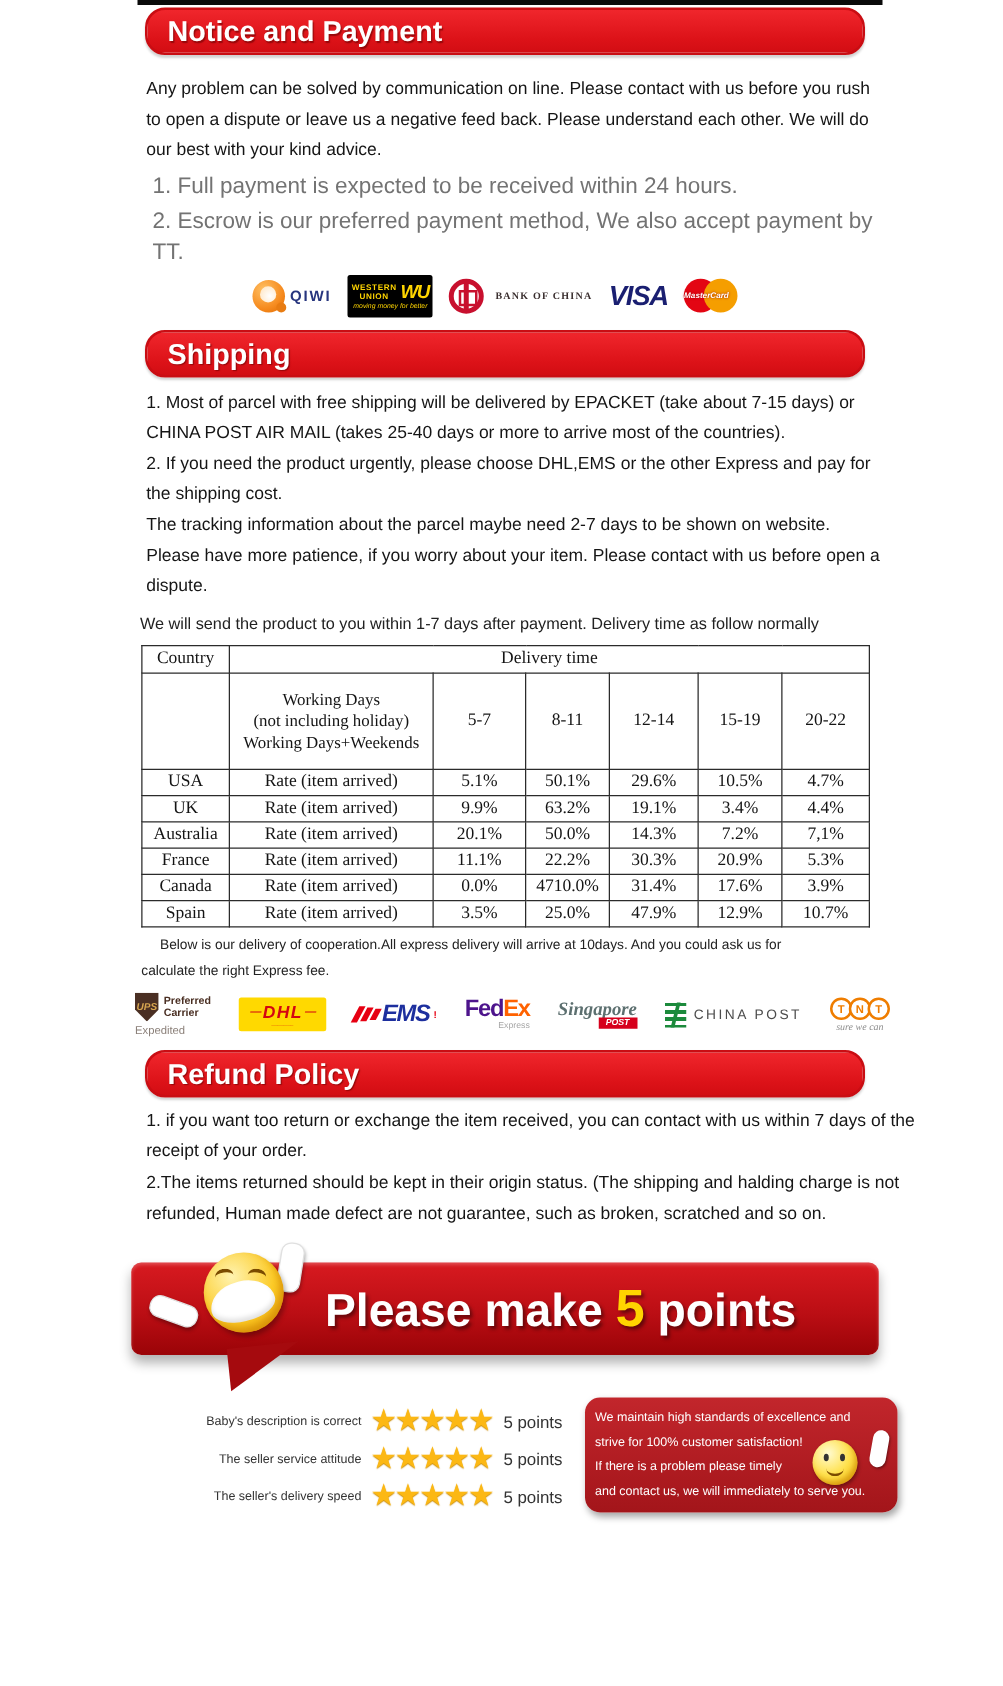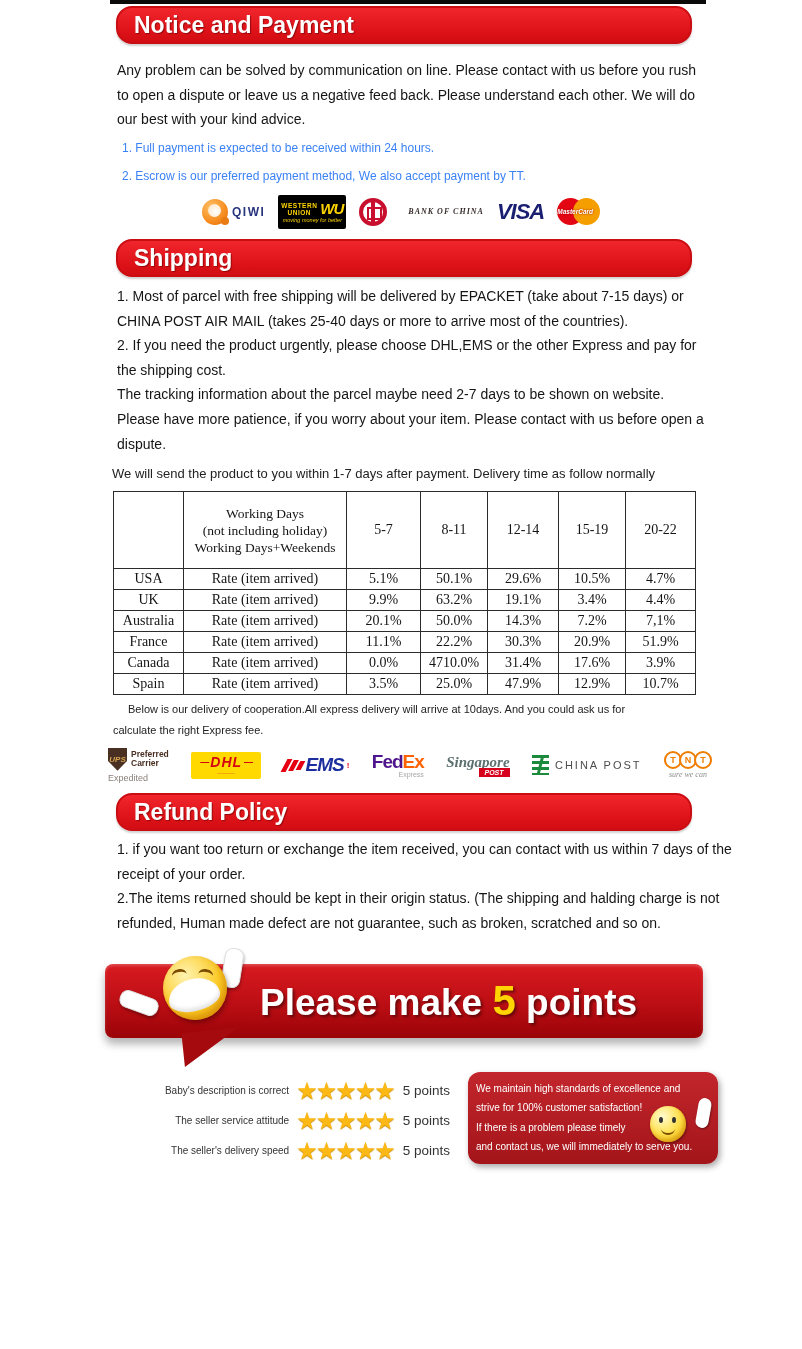--- a/index.html
+++ b/index.html
@@ -6,38 +6,38 @@
   .page{position:relative;width:802px;height:1349px;background:#fff;overflow:hidden;
         font-family:"Liberation Sans",sans-serif;color:#111;}
   .topstrip{margin:0 0 0 110px;width:596px;height:4px;background:#0a0a0a;}
   .bar{margin-left:116px;width:556px;height:34px;border:2px solid #c90d13;border-radius:16px;
        background:linear-gradient(180deg,#f0262c,#dc1218 70%,#d20d13);
        color:#fff;font-weight:bold;font-size:23px;line-height:34px;padding-left:16px;
        box-shadow:0 2px 2px rgba(0,0,0,.18);text-shadow:1px 1px 1px rgba(110,0,0,.65);}
   .bar1{margin-top:2px;}
   .body-p{margin:0 0 0 117px;width:592px;font-size:14px;line-height:24.6px;color:#151515;}
   .intro{margin-top:14px;}
-  .nlist{margin:4px 0 0 122px;width:586px;font-size:12px;line-height:24.6px;color:#3b82f6;}
+  .nlist{margin:4px 0 0 122px;width:586px;font-size:18px;line-height:24.6px;color:#737373;}
 
   
   .pay-row{margin:5px 0 0 202px;width:380px;height:36px;display:flex;align-items:center;gap:13px;}
   .qiwi{display:flex;align-items:center;gap:4px;}
   .qiwi-ball{width:26px;height:26px;border-radius:50%;position:relative;
      background:radial-gradient(circle at 35% 30%,#ffc063,#f68b1f 60%,#e06a00);}
   .qiwi-ball::before{content:'';position:absolute;left:6px;top:5px;width:13px;height:13px;border-radius:50%;
      background:radial-gradient(circle at 60% 60%,#fff,#ffe2bb);}
   .qiwi-ball::after{content:'';position:absolute;right:-1px;bottom:0;width:8px;height:8px;border-radius:50%;background:#e87c12;}
   .qiwi-label{font-size:12px;font-weight:bold;color:#27357e;letter-spacing:1.5px;}
   .wu{width:84px;height:34px;background:#000;border-radius:2px;display:flex;flex-direction:column;
       justify-content:center;align-items:center;padding:1px 3px;box-sizing:border-box;}
   .wu-top{display:flex;align-items:center;gap:3px;}
   .wu-lines{font-size:6.5px;font-weight:bold;color:#ffd500;line-height:7px;text-align:center;letter-spacing:.5px;}
   .wu-mark{font-size:15px;font-weight:bold;color:#ffd500;font-style:italic;letter-spacing:-1px;}
   .wu-tag{font-size:5.5px;color:#ffd500;font-style:italic;}
-  .boc{display:flex;align-items:center;gap:21px;font-style:italic;}
+  .boc{display:flex;align-items:center;gap:9px;}
   .boc-mark{width:20px;height:20px;border:4px solid #c8102e;border-radius:50%;position:relative;}
   .boc-mark::before{content:'';position:absolute;left:50%;top:-3px;transform:translateX(-50%);width:4px;height:26px;background:#c8102e;}
   .boc-mark::after{content:'';position:absolute;left:4px;top:5px;width:11px;height:9px;border:2px solid #c8102e;}
   .boc-label{font-size:8px;font-family:"Liberation Serif",serif;font-weight:bold;color:#3a2f2f;letter-spacing:1px;white-space:nowrap;}
   .visa{font-size:22px;font-weight:bold;font-style:italic;color:#1a1f71;letter-spacing:-1px;}
   .mc{position:relative;width:44px;height:27px;}
   .mc-c{position:absolute;width:27px;height:27px;border-radius:50%;top:0;}
   .mc-red{left:0;background:#e30613;}
   .mc-org{left:16px;background:#f59e00;}
   .mc-label{position:absolute;z-index:2;width:100%;text-align:center;top:10px;font-size:6.5px;
@@ -197,20 +197,24 @@
     <colgroup>
       <col style="width:70px">
         <col style="width:163px">
         <col style="width:74px">
       <col style="width:67px">
         <col style="width:71px">
         <col style="width:67px">
         <col style="width:70px">
     </colgroup>
     <tbody>
+        <tr class="tr-head">
+      <td>Country</td>
+      <td colspan="6">Delivery time</td>
+    </tr>
     <tr class="tr-sub">
       <td></td>
       <td class="wd-cell">
         <div>Working Days</div>
         <div>(not including holiday)</div>
         <div>Working Days+Weekends</div>
       </td>
       <td>5-7</td>
       <td>8-11</td>
       <td>12-14</td>
@@ -244,21 +248,21 @@
       <td>7.2%</td>
       <td>7,1%</td>
     </tr>
     <tr class="tr-data">
       <td>France</td>
       <td>Rate (item arrived)</td>
       <td>11.1%</td>
       <td>22.2%</td>
       <td>30.3%</td>
       <td>20.9%</td>
-      <td>51.9%</td>
+      <td>5.3%</td>
     </tr>
     <tr class="tr-data">
       <td>Canada</td>
       <td>Rate (item arrived)</td>
       <td>0.0%</td>
       <td>4710.0%</td>
       <td>31.4%</td>
       <td>17.6%</td>
       <td>3.9%</td>
     </tr>

